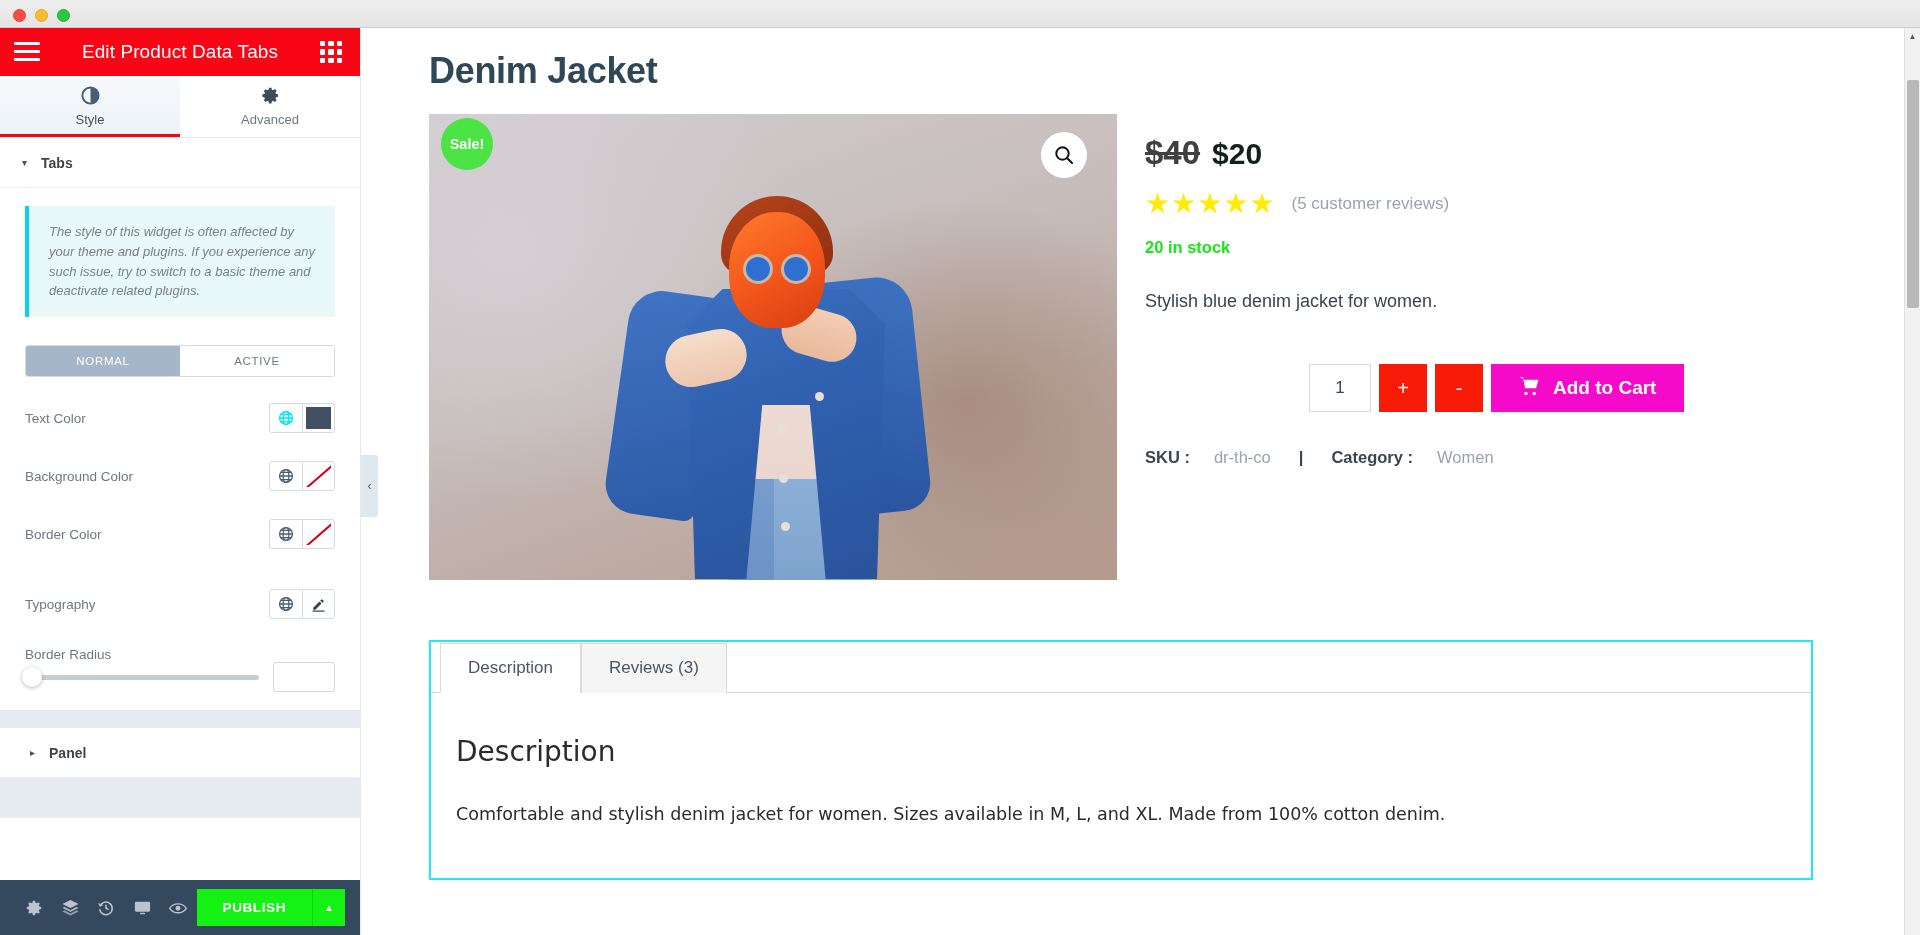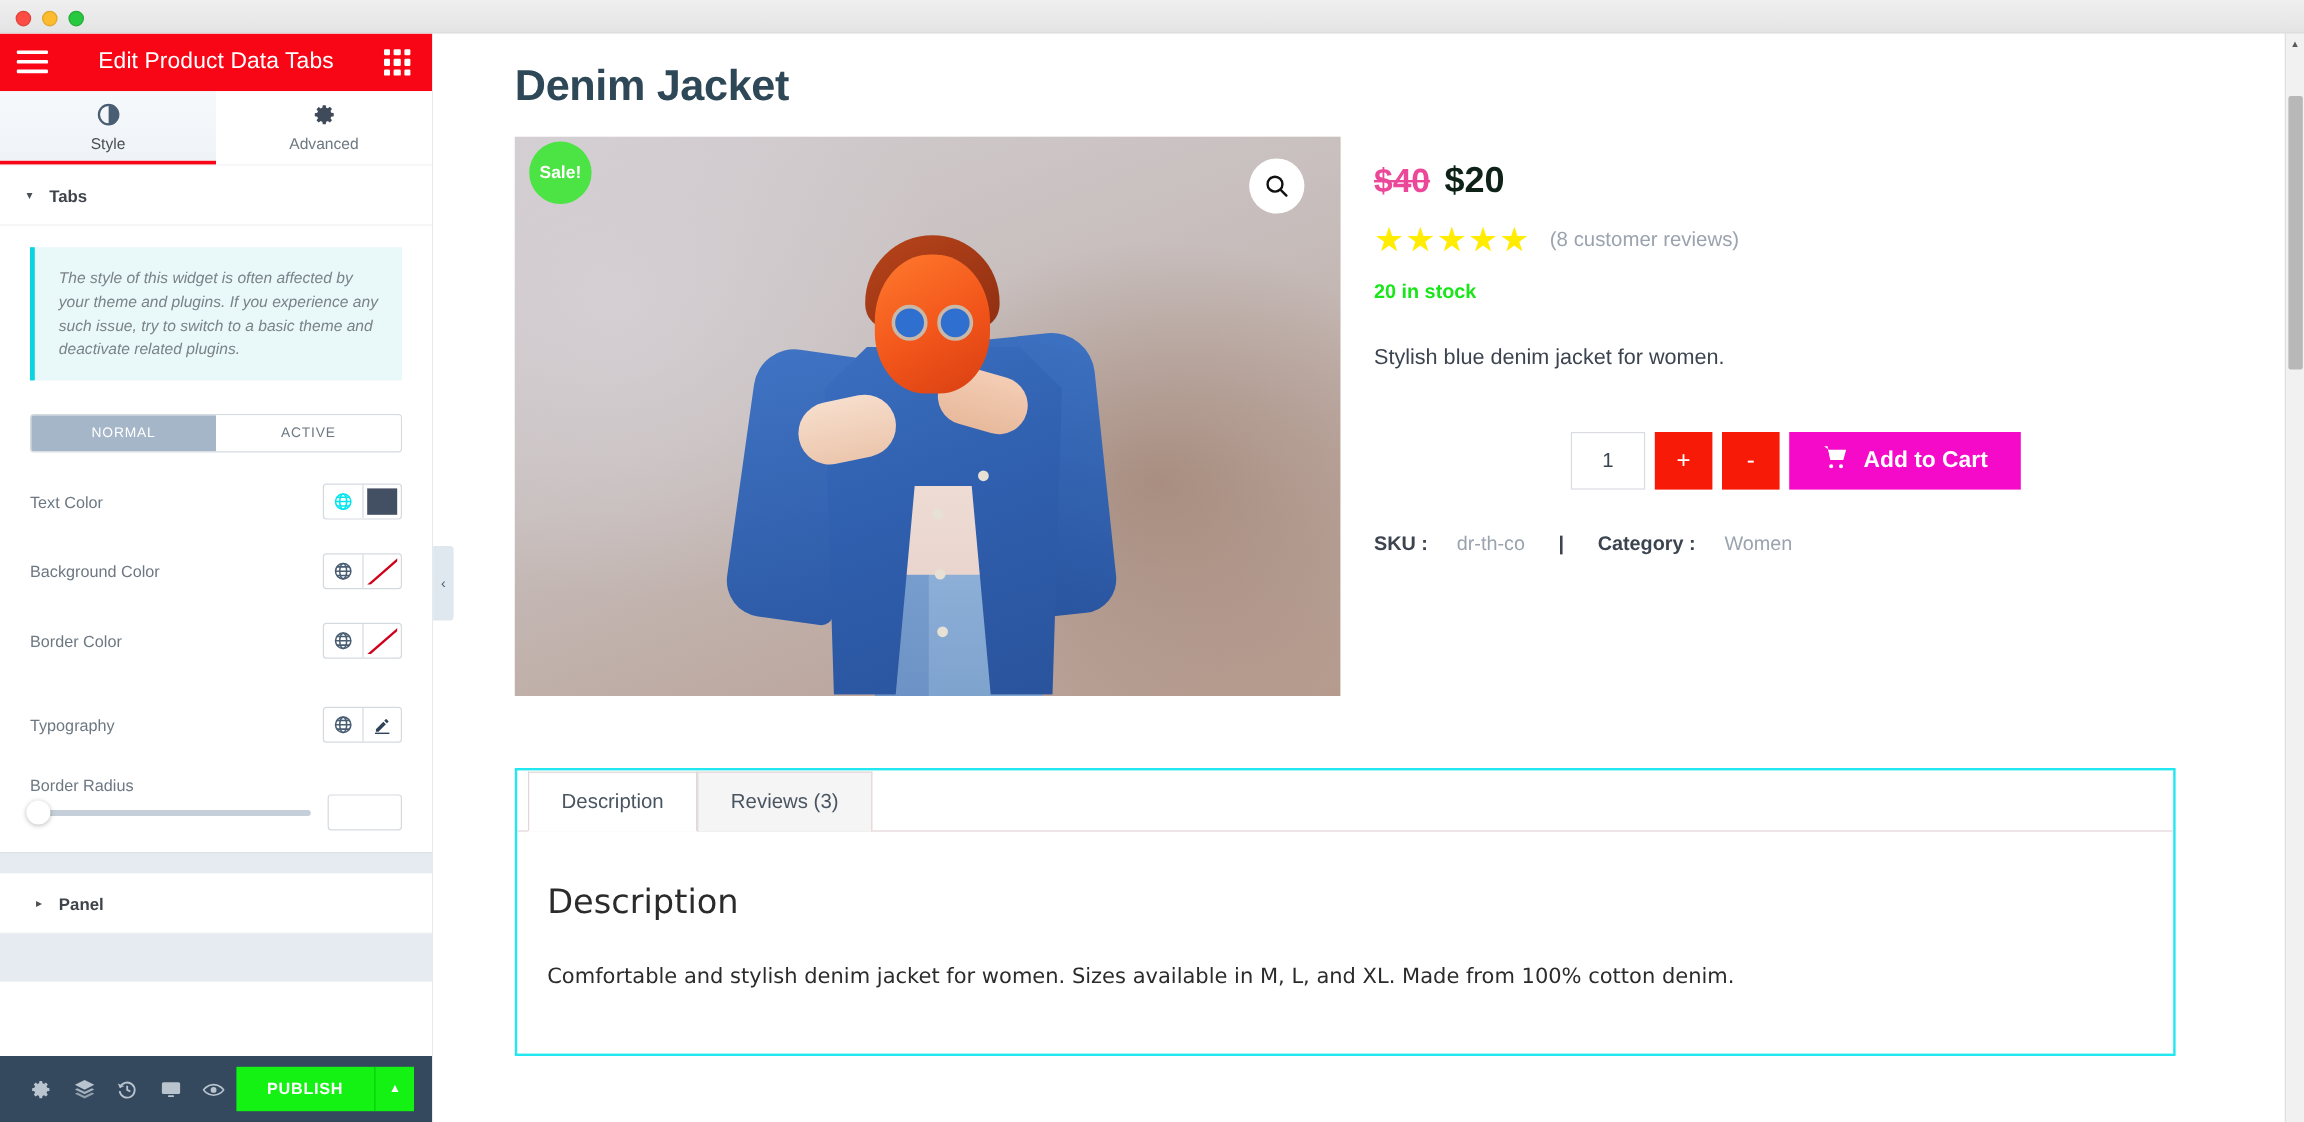--- a/index.html
+++ b/index.html
@@ -253,21 +253,21 @@
   .fig-hair { left: 292px; top: 82px; width: 112px; height: 78px;
     background: linear-gradient(150deg, #b8441a, #8f2f12); border-radius: 56px 56px 20px 20px; }
   .fig-glass-l { left: 314px; top: 140px; width: 30px; height: 30px; border-radius: 50%;
     background: #2f6fd0; border: 3px solid #c9b7a8; }
   .fig-glass-r { left: 352px; top: 140px; width: 30px; height: 30px; border-radius: 50%;
     background: #2f6fd0; border: 3px solid #c9b7a8; }
   .fig-btn { position: absolute; width: 9px; height: 9px; border-radius: 50%; background: #e7e0d4; }
 
   #summary { flex: 1; padding-top: 20px; }
   #price-row { display: flex; align-items: baseline; gap: 12px; margin-bottom: 18px; }
-  #price-old { font-size: 28px; font-weight: bold; color: #ec4899; text-decoration: line-through; text-align: right; }
+  #price-old { font-size: 33px; font-weight: bold; color: #404040; text-decoration: line-through; text-align: right; }
   #price-new { font-size: 30px; font-weight: bold; color: #0e2218; }
   #rating-row { display: flex; align-items: center; gap: 16px; margin-bottom: 20px; }
   #stars { color: #ffec00; font-size: 28px; letter-spacing: 1px; line-height: 1; }
   #reviews-link { color: #9aa3ae; font-size: 17px; cursor: pointer; }
   #stock { color: #19e619; font-weight: bold; font-size: 16.5px; margin-bottom: 34px; }
   #short-desc { color: #3c4450; font-size: 18px; margin-bottom: 52px; }
 
   #cart-row { display: flex; align-items: stretch; margin-left: 164px; margin-bottom: 36px; }
   #qty-input {
     width: 62px; height: 48px; border: 1px solid #d9dde2; background: #fff;
@@ -563,21 +563,21 @@
       </div>
 
       <div id="summary">
         <div id="price-row">
           <span id="price-old">$40</span>
           <span id="price-new">$20</span>
         </div>
 
         <div id="rating-row">
           <span id="stars">★★★★★</span>
-          <span id="reviews-link">(8 customer reviews)</span>
+          <span id="reviews-link">(5 customer reviews)</span>
         </div>
 
         <div id="stock">20 in stock</div>
 
         <div id="short-desc">Stylish blue denim jacket for women.</div>
 
         <div id="cart-row">
           <input id="qty-input" type="text" value="1" style="">
           <button class="qty-btn">+</button>
           <button class="qty-btn">-</button>

